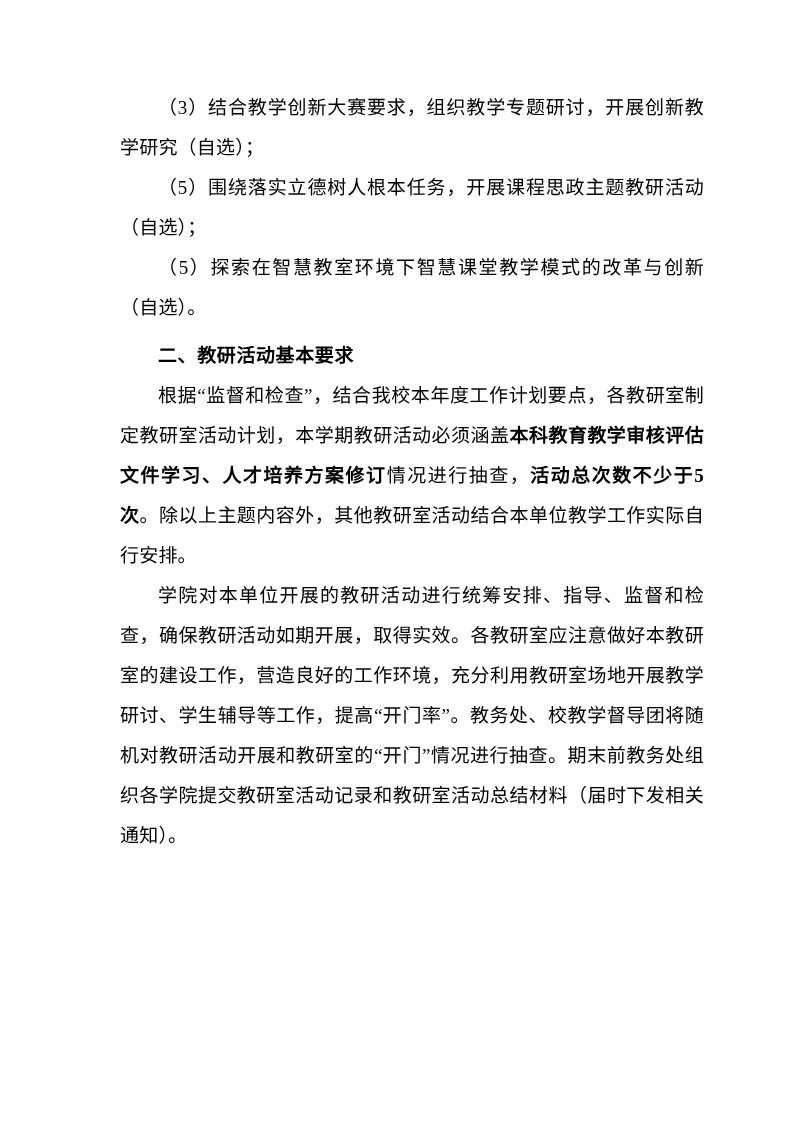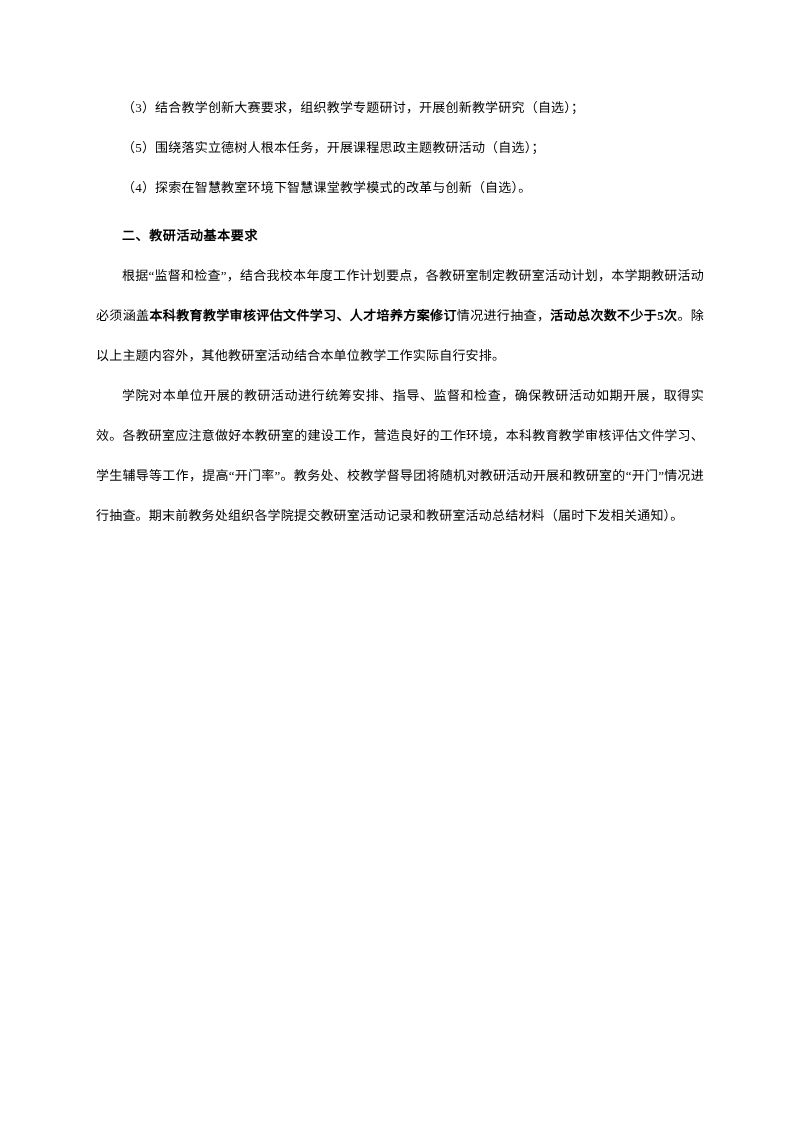--- a/index.html
+++ b/index.html
@@ -16,25 +16,26 @@
   }
   .page {
     position: relative;
     width: 800px;
     height: 1131px;
     background: #ffffff;
     box-sizing: border-box;
     padding: 88px 96px 60px 96px;
   }
   .doc-body {
-    font-size: 13px;
+    font-size: 19px;
     line-height: 40px;
     text-align: justify;
     text-justify: inter-ideograph;
     letter-spacing: 0.2px;
+    margin-left: 24px;
   }
   p {
     margin: 0;
   }
   .para {
     text-indent: 2em;
   }
   .heading {
     text-indent: 2em;
     font-weight: bold;
@@ -48,27 +49,27 @@
   }
 </style>
 </head>
 <body>
 
 <div class="page">
   <div class="doc-body">
 
     <p class="para">（3）结合教学创新大赛要求，组织教学专题研讨，开展创新教学研究（自选）；</p>
     <p class="para">（5）围绕落实立德树人根本任务，开展课程思政主题教研活动（自选）；</p>
-    <p class="para">（4）探索在智慧教室环境下智慧课堂教学模式的改革与创新（自选）。</p>
+    <p class="para">（5）探索在智慧教室环境下智慧课堂教学模式的改革与创新（自选）。</p>
 
     <div class="spacer-sm"></div>
 
     <p class="heading">二、教研活动基本要求</p>
 
     <p class="para">
       <span>根据“监督和检查”，结合我校本年度工作计划要点，各教研室制定教研室活动计划，本学期教研活动必须涵盖</span><b class="em">本科教育教学审核评估文件学习、人才培养方案修订</b><span>情况进行抽查，</span><b class="em">活动总次数不少于5次</b><span>。除以上主题内容外，其他教研室活动结合本单位教学工作实际自行安排。</span>
     </p>
 
 
-    <p class="para">学院对本单位开展的教研活动进行统筹安排、指导、监督和检查，确保教研活动如期开展，取得实效。各教研室应注意做好本教研室的建设工作，营造良好的工作环境，本科教育教学审核评估文件学习、学生辅导等工作，提高“开门率”。教务处、校教学督导团将随机对教研活动开展和教研室的“开门”情况进行抽查。期末前教务处组织各学院提交教研室活动记录和教研室活动总结材料（届时下发相关通知）。</p>
+    <p class="para">学院对本单位开展的教研活动进行统筹安排、指导、监督和检查，确保教研活动如期开展，取得实效。各教研室应注意做好本教研室的建设工作，营造良好的工作环境，充分利用教研室场地开展教学研讨、学生辅导等工作，提高“开门率”。教务处、校教学督导团将随机对教研活动开展和教研室的“开门”情况进行抽查。期末前教务处组织各学院提交教研室活动记录和教研室活动总结材料（届时下发相关通知）。</p>
 
   </div>
 </div>
 
 </body></html>

